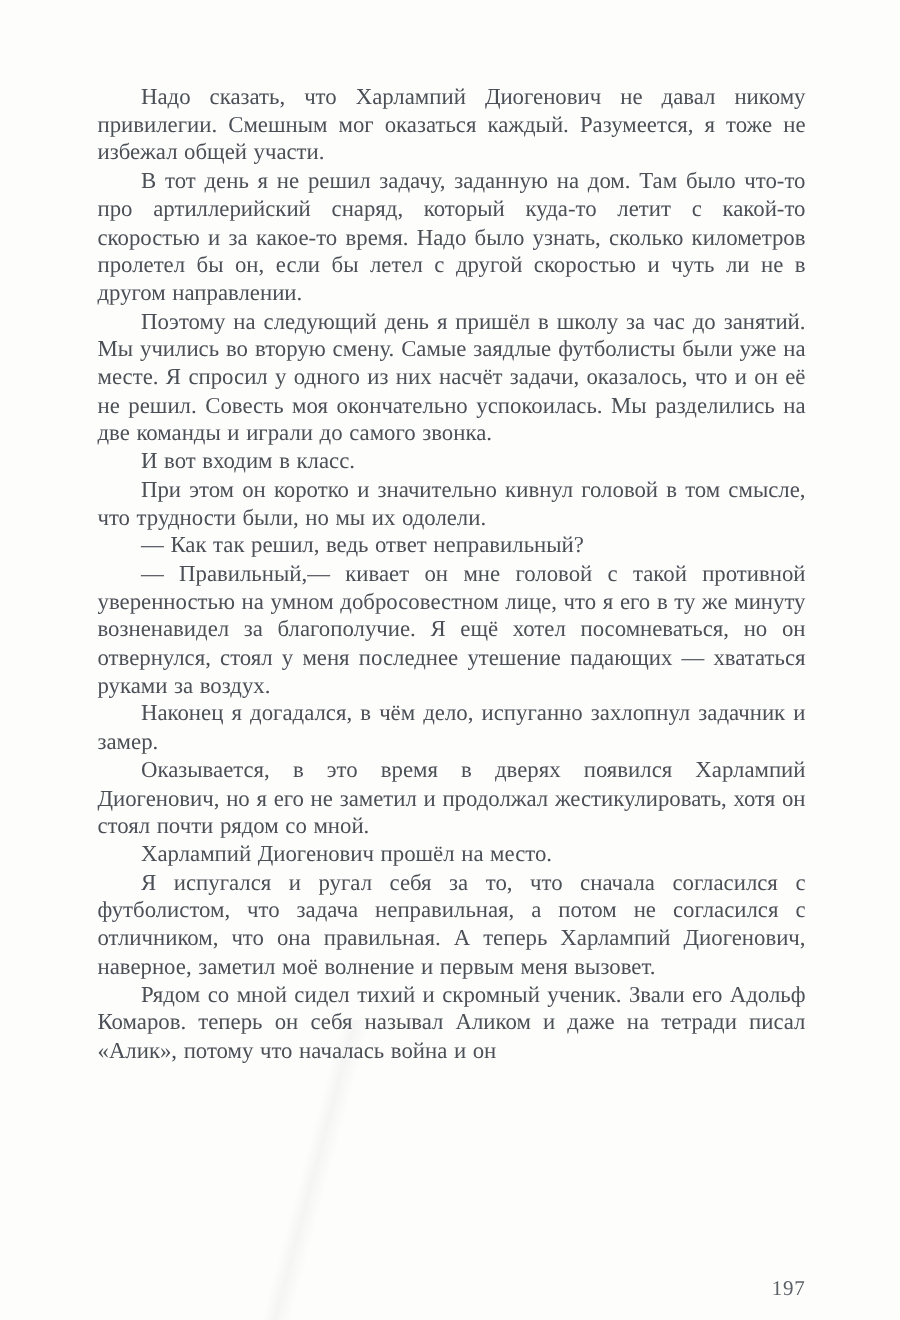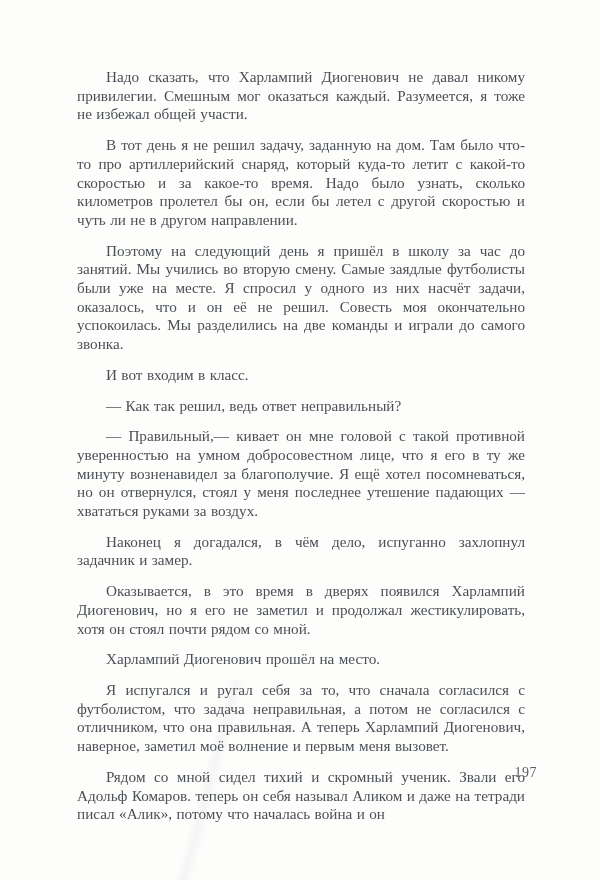--- a/index.html
+++ b/index.html
@@ -40,52 +40,53 @@
     width: 472px;
     font-family: "Liberation Serif", "DejaVu Serif", serif;
     font-size: 15.2px;
     line-height: 18.7px;
     color: #4b4f56;
     text-align: justify;
     text-justify: inter-word;
     -webkit-font-smoothing: antialiased;
   }
   .text-block p {
-    margin: 12px;
+    margin: 0;
     text-indent: 29px;
     text-align: justify;
     word-spacing: 0.04em;
     font-family: Liberation Serif, serif;
   }
   .text-block p.dialogue {
     text-indent: 29px;
   }
   .page-number {
     position: absolute;
     right: 63px;
-    top: 765px;
+    top: 852px;
     font-family: "Liberation Serif", "DejaVu Serif", serif;
     font-size: 14px;
     color: #5b5f66;
     letter-spacing: 0.5px;
   }
 </style>
 </head>
 <body>
 
 <div class="page">
 
   <div class="paper-tint"></div>
   <div class="scan-crease"></div>
 
   <div class="text-block">
     <p>Надо сказать, что Харлампий Диогенович не давал никому привилегии. Смешным мог оказаться каждый. Разумеется, я тоже не избежал общей участи.</p>
     <p>В тот день я не решил задачу, заданную на дом. Там было что-то про артиллерийский снаряд, который куда-то летит с какой-то скоростью и за какое-то время. Надо было узнать, сколько километров пролетел бы он, если бы летел с другой скоростью и чуть ли не в другом направлении.</p>
     <p>Поэтому на следующий день я пришёл в школу за час до занятий. Мы учились во вторую смену. Самые заядлые футболисты были уже на месте. Я спросил у одного из них насчёт задачи, оказалось, что и он её не решил. Совесть моя окончательно успокоилась. Мы разделились на две команды и играли до самого звонка.</p>
     <p>И вот входим в класс.</p>
+    <p>При этом он коротко и значительно кивнул головой в том смысле, что трудности были, но мы их одолели.</p>
     <p class="dialogue">— Как так решил, ведь ответ неправильный?</p>
     <p class="dialogue">— Правильный,— кивает он мне головой с такой противной уверенностью на умном добросовестном лице, что я его в ту же минуту возненавидел за благополучие. Я ещё хотел посомневаться, но он отвернулся, стоял у меня последнее утешение падающих — хвататься руками за воздух.</p>
     <p>Наконец я догадался, в чём дело, испуганно захлопнул задачник и замер.</p>
     <p>Оказывается, в это время в дверях появился Харлампий Диогенович, но я его не заметил и продолжал жестикулировать, хотя он стоял почти рядом со мной.</p>
     <p>Харлампий Диогенович прошёл на место.</p>
     <p>Я испугался и ругал себя за то, что сначала согласился с футболистом, что задача неправильная, а потом не согласился с отличником, что она правильная. А теперь Харлампий Диогенович, наверное, заметил моё волнение и первым меня вызовет.</p>
     <p>Рядом со мной сидел тихий и скромный ученик. Звали его Адольф Комаров. теперь он себя называл Аликом и даже на тетради писал «Алик», потому что началась война и он</p>
   </div>
 
   <div class="page-number">197</div>

